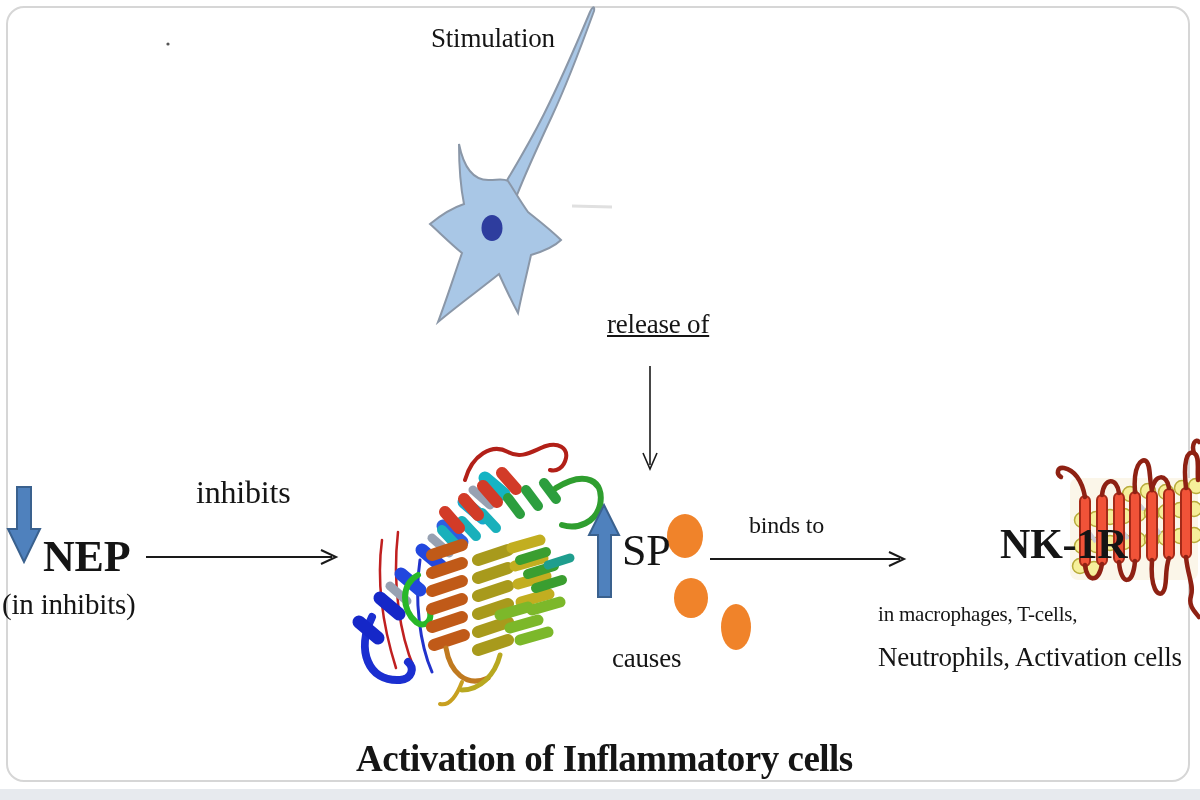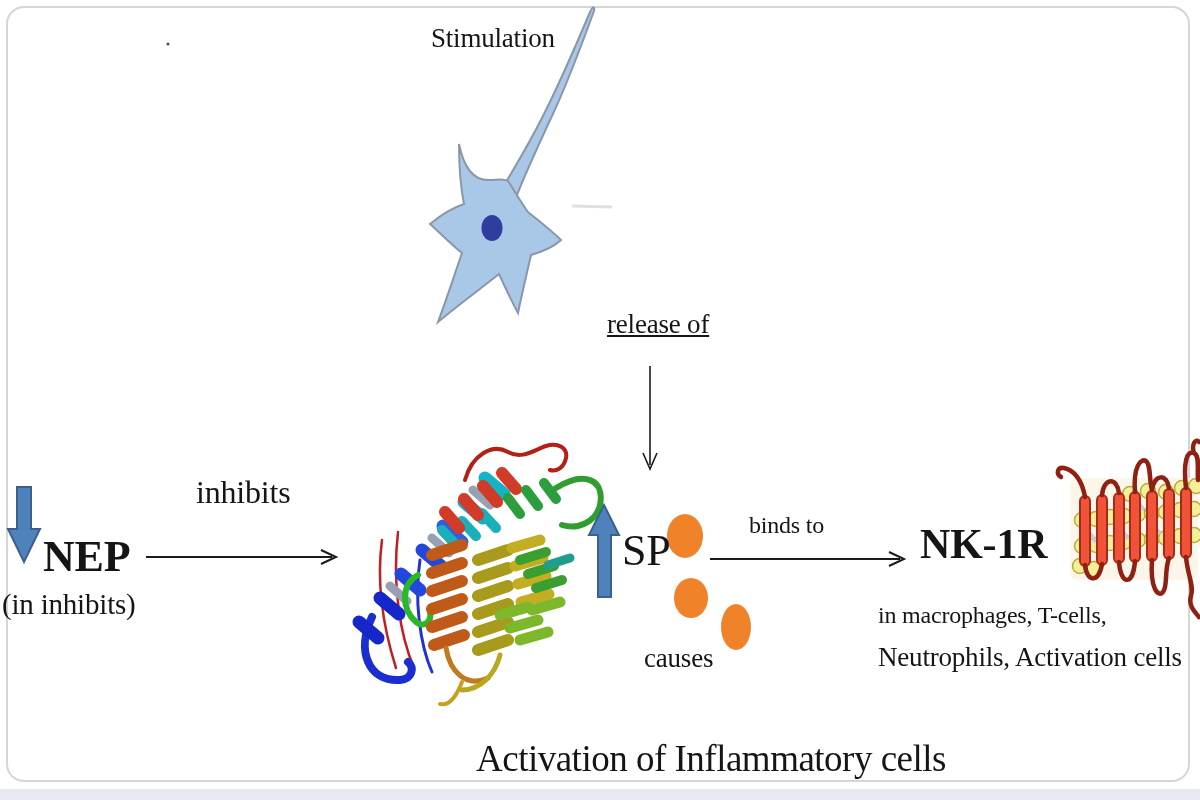--- a/index.html
+++ b/index.html
@@ -21,28 +21,28 @@
   .lbl{
     position:absolute;color:var(--text,#151515);line-height:1.05;
     white-space:nowrap;letter-spacing:-0.2px;
   }
   .lbl-stimulation{left:431px;top:24px;font-size:27px;}
   .lbl-release{left:607px;top:310px;font-size:27px;text-decoration:underline;}
   .lbl-nep{left:43px;top:500px;font-size:44px;font-weight:700;margin-top:34px;}
   .lbl-trachea{left:2px;top:589px;font-size:29px;}
   .lbl-inhibits{left:196px;top:476px;font-size:32px;}
   .lbl-sp{left:622px;top:528px;font-size:44px;font-weight:400;}
-  .lbl-causes{left:612px;top:644px;font-size:27px;margin-left:32px;}
+  .lbl-causes{left:612px;top:644px;font-size:27px;}
   .lbl-binds{left:749px;top:513px;font-size:24px;}
-  .lbl-nk1r{left:920px;top:522px;font-size:42px;font-weight:700;}
-  .lbl-cells1{left:878px;top:603px;font-size:24px;}
+  .lbl-nk1r{left:1000px;top:522px;font-size:42px;font-weight:700;}
+  .lbl-cells1{left:878px;top:603px;font-size:21px;}
   .lbl-cells2{left:878px;top:643px;font-size:27px;}
   .lbl-title{
-    left:356px;top:740px;width:590px;text-align:right;
-    font-size:37px;font-weight:400;letter-spacing:-0.5px;
+    left:356px;top:740px;width:590px;text-align:left;
+    font-size:37px;font-weight:700;letter-spacing:-0.5px;
   }
   
   .block-arrow{fill:var(--arrow-blue,#4f81bd);stroke:var(--arrow-blue-border,#3a618e);stroke-width:2;}
   .thin-arrow{stroke:var(--line,#1a1a1a);fill:none;}
   .neuron-body{fill:var(--neuron-fill,#a9c7e6);stroke:var(--neuron-stroke,#8a97a8);stroke-width:2;}
   .nucleus{fill:var(--neuron-nucleus,#2e3d9e);}
   .sp-dot{fill:var(--sp-orange,#f0832a);}
   .tm-bar{fill:var(--receptor-bar,#f15338);stroke:var(--receptor-bar-border,#a52a18);stroke-width:2;}
   .loop{stroke:var(--receptor-loop,#8e2113);stroke-width:4.5;fill:none;stroke-linecap:round;}
   .lipid{fill:var(--lipid-yellow,#f6ef9a);stroke:var(--lipid-border,#b8ab3a);stroke-width:1.5;}

